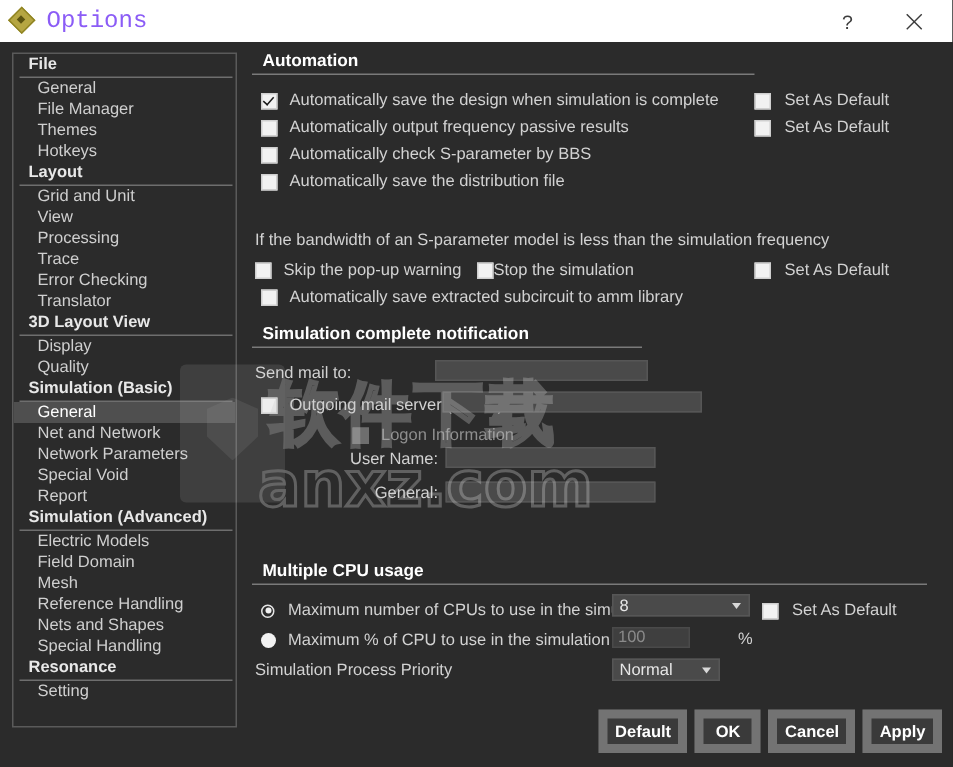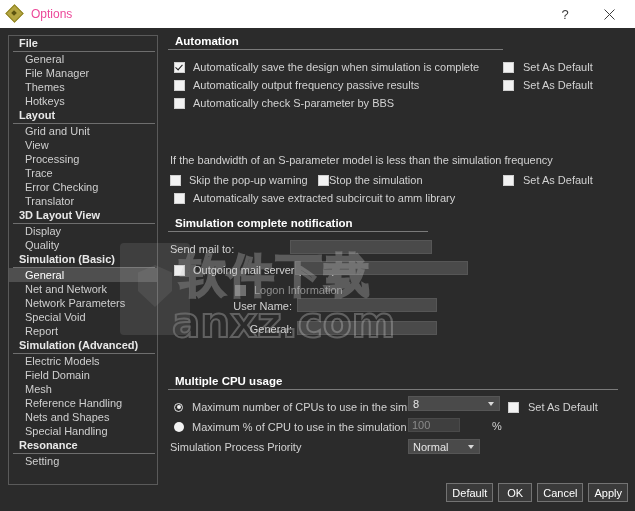--- a/index.html
+++ b/index.html
@@ -38,22 +38,23 @@
   }
   #app-icon .diamond-inner {
     position: absolute;
     left: 5px; top: 5px;
     width: 4px; height: 4px;
     background: #5c5410;
     transform: rotate(45deg);
   }
   #title-text {
     margin-left: 8px;
-    font-size: 12px;
-    color: #ec4899;
+    font-size: 16px;
+    color: #8b5cf6;
+    font-family: Liberation Mono, monospace;
   }
   .titlebar-btn {
     position: absolute;
     top: 0;
     width: 44px; height: 28px;
     display: flex; align-items: center; justify-content: center;
     color: #3c3c3c;
     font-size: 13px;
     cursor: default;
   }
@@ -204,24 +205,24 @@
 
   
   #buttonbar {
     position: absolute;
     right: 7px; bottom: 9px;
     display: flex;
     gap: 5px;
   }
   .btn {
     background: #3a3a3a;
-    border: 1px solid #737373;
+    border: 6px solid #737373;
     color: #ffffff;
     font-size: 11px;
-    font-weight: normal;
+    font-weight: bold;
     height: 17px;
     min-width: 22px;
     padding: 0 5px;
     display: flex; align-items: center; justify-content: center;
     cursor: default;
   }
 
   
   #watermark {
     position: absolute;
@@ -344,20 +345,26 @@
         <span class="cb"></span>
         <span class="lbl" style="margin-left:8px;">Automatically output frequency passive results</span>
       </div>
     </div>
     <div style="position:absolute;left:6px;top:59px;">
       <div class="row">
         <span class="cb"></span>
         <span class="lbl" style="margin-left:8px;">Automatically check S-parameter by BBS</span>
       </div>
     </div>
+    <div style="position:absolute;left:6px;top:77px;">
+      <div class="row">
+        <span class="cb"></span>
+        <span class="lbl" style="margin-left:8px;">Automatically save the distribution file</span>
+      </div>
+    </div>
 
     <div style="position:absolute;left:335px;top:23px;">
       <div class="row">
         <span class="cb"></span>
         <span class="lbl" style="margin-left:9px;">Set As Default</span>
       </div>
     </div>
     <div style="position:absolute;left:335px;top:41px;">
       <div class="row">
         <span class="cb"></span>

